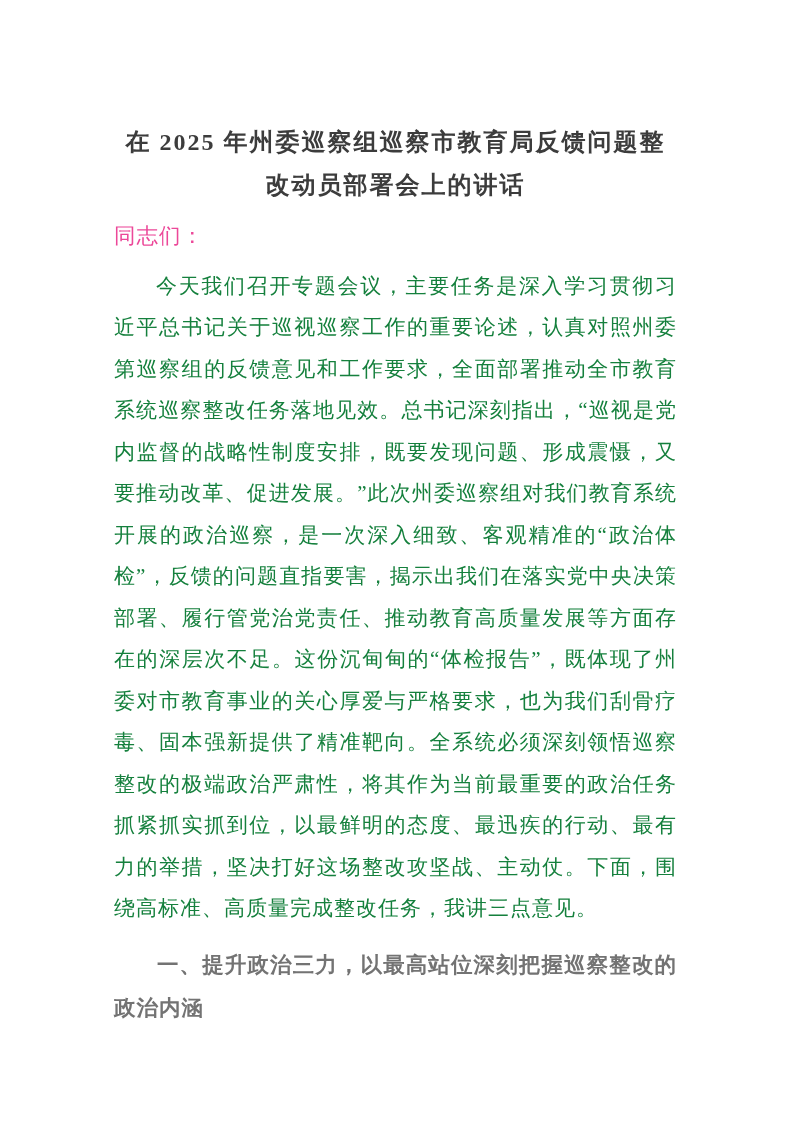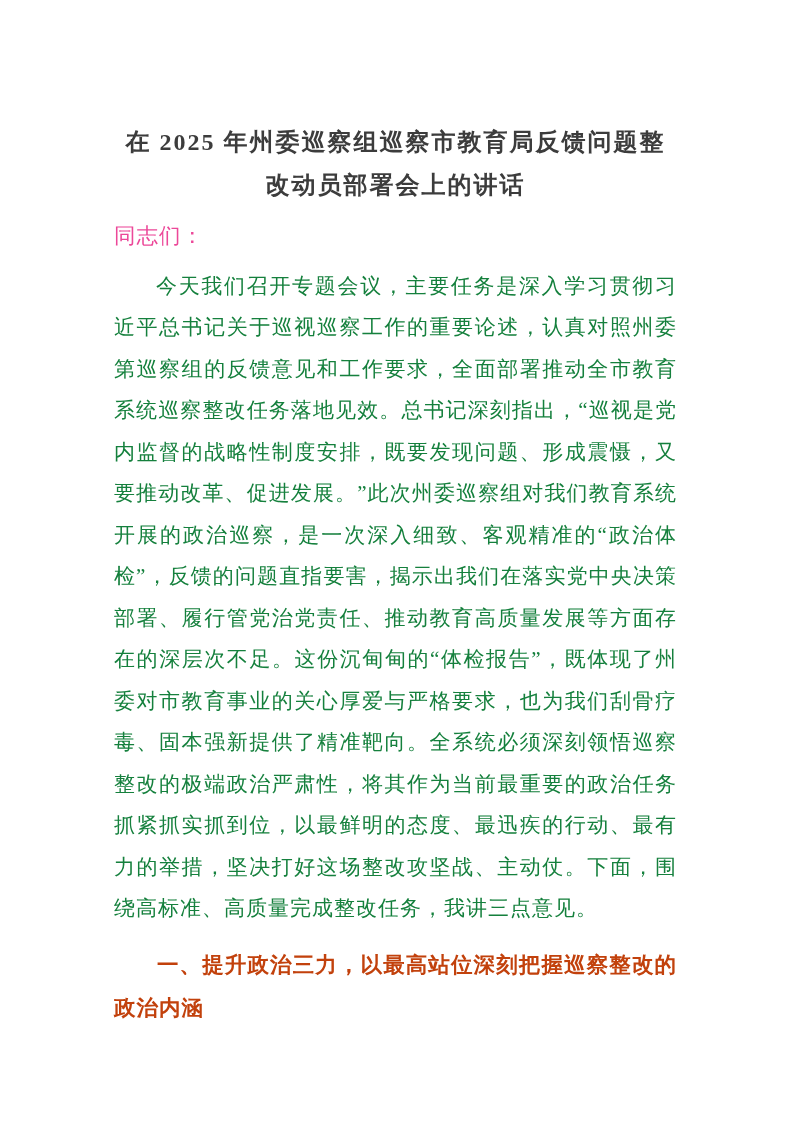--- a/index.html
+++ b/index.html
@@ -45,21 +45,21 @@
     color: #15803d;
     text-indent: 2em;
     text-align: justify;
     letter-spacing: 1px;
   }
   .section-heading {
     margin: 14px 0 0 0;
     font-size: 21.5px;
     line-height: 43px;
     font-weight: 700;
-    color: #c2410c;
+    color: #737373;
     text-indent: 2em;
     text-align: justify;
     letter-spacing: 1px;
   }
 </style>
 </head>
 <body>
 
 <div class="page">
   <h1 class="doc-title">在 2025 年州委巡察组巡察市教育局反馈问题整改动员部署会上的讲话</h1>

